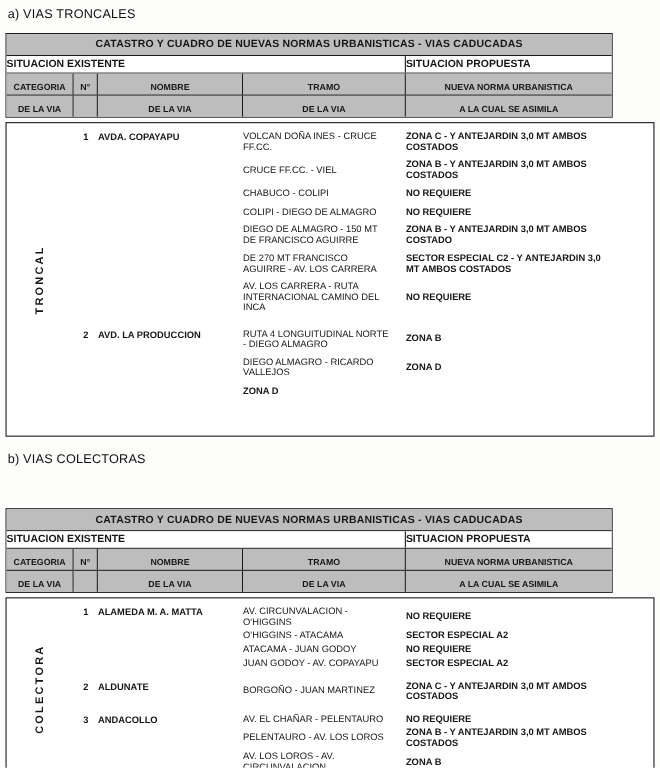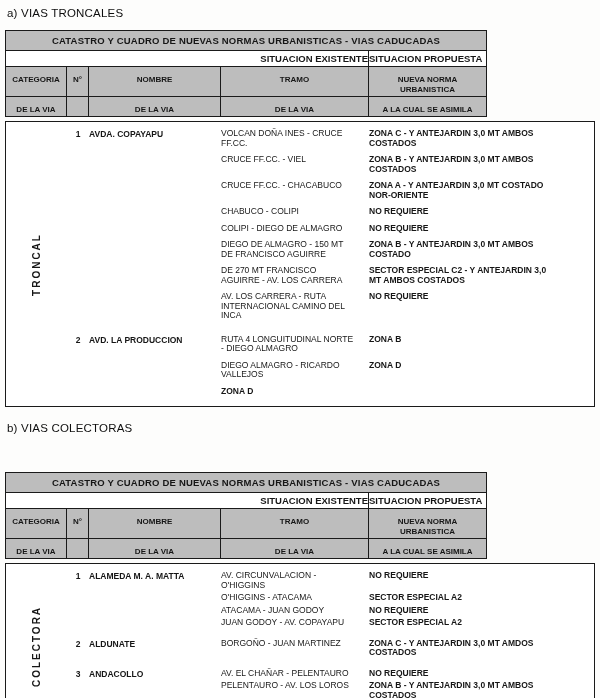--- a/index.html
+++ b/index.html
@@ -2,43 +2,43 @@
 <html style="--header-gray: #bdbdbd; --border: #1a1a1a;"><head>
 <meta charset="utf-8">
 <style>
   *{box-sizing:border-box;margin:0;padding:0}
   html,body{width:600px;height:698px}
   body{overflow:hidden;background:#fdfdfc;color:#161616;font-family:"Liberation Sans","DejaVu Sans",sans-serif;}
   .page{padding:7px 5px 0 5px}
   .section-heading{font-size:11.5px;font-weight:normal;letter-spacing:.2px;margin:0 0 11px 2px;color:#0e0e0e}
   .sec-0{margin-bottom:15px}
   .sec-1 > .section-heading{margin-bottom:38px}
-  .doc-table{width:482px;border:1.5px solid var(--border,#1a1a1a);background:#fff}
+  .doc-table{width:552px;border:1.5px solid var(--border,#1a1a1a);background:#fff}
   .hdr-title{background:var(--header-gray,#bdbdbd);border-bottom:1px solid var(--border,#1a1a1a);text-align:center;font-weight:bold;font-size:9.5px;padding:4px 2px;letter-spacing:.2px}
   .hdr-situ{display:flex;border-bottom:1px solid var(--border,#1a1a1a);font-weight:bold;font-size:9.5px;background:#fff}
-  .situ-left{width:363px;border-right:1px solid var(--border,#1a1a1a);text-align:right;padding:2px 0}
+  .situ-left{width:363px;border-right:1px solid var(--border,#1a1a1a);text-align:left;padding:2px 0}
   .situ-right{flex:1;text-align:left;padding:2px 0}
   .hdr-cols{display:grid;grid-template-columns:61px 22px 132px 148px 1fr;font-weight:bold;font-size:8px;background:var(--header-gray,#bdbdbd)}
   .hc{background:var(--header-gray,#bdbdbd);border-right:1px solid var(--border,#1a1a1a);text-align:center;line-height:10px;min-height:13px;padding:8px 1px 1px}
   .hc.c4{border-right:none}
   .hc.r0{border-bottom:1px solid var(--border,#1a1a1a)}
   .tbl-body{margin-top:4px;border:1.5px solid var(--border,#1a1a1a);background:#fff;display:flex;padding:7px 0 6px}
   .body-0{min-height:286px}
   .body-1{min-height:157px}
   .cat-col{width:61px;flex:0 0 61px;display:flex;align-items:center;justify-content:center}
   .cat-label{transform:rotate(-90deg);font-weight:bold;font-size:10px;letter-spacing:2px;white-space:nowrap}
   .groups{flex:1;min-width:0}
   .group{display:flex;align-items:flex-start}
   .sec-0 .group{margin-bottom:14px}
   .sec-1 .group{margin-bottom:11px}
   .group:last-child{margin-bottom:0}
   .g-num{width:22px;flex:0 0 22px;font-weight:bold;font-size:8.5px;text-align:center;line-height:10px}
   .g-name{width:132px;flex:0 0 132px;font-weight:bold;font-size:8.5px;line-height:10px;padding-right:6px}
   .entries{flex:1;min-width:0}
-  .entry{display:flex;align-items:flex-start}
+  .entry{display:flex;align-items:center}
   .sec-0 .entry{margin-bottom:7px}
   .sec-1 .entry{margin-bottom:3px}
   .entry:last-child{margin-bottom:0}
   .e-tramo{width:148px;flex:0 0 148px;font-size:8.5px;line-height:9.5px;padding-right:13px}
   .e-norma{flex:1;font-weight:bold;font-size:8.5px;line-height:9.5px;padding-right:34px}
 </style>
 </head>
 <body>
 
 <div class="page">
@@ -77,24 +77,20 @@
             <div class="entries">
               <div class="entry">
                 <div class="e-tramo">VOLCAN DOÑA INES - CRUCE FF.CC.</div>
                 <div class="e-norma">ZONA C - Y ANTEJARDIN 3,0 MT AMBOS COSTADOS</div>
               </div>
               <div class="entry">
                 <div class="e-tramo">CRUCE FF.CC. - VIEL</div>
                 <div class="e-norma">ZONA B - Y ANTEJARDIN 3,0 MT AMBOS COSTADOS</div>
               </div>
               <div class="entry">
-                <div class="e-tramo">CRUCE FF.CC. - CHACABUCO</div>
-                <div class="e-norma">ZONA A - Y ANTEJARDIN 3,0 MT COSTADO NOR-ORIENTE</div>
-              </div>
-              <div class="entry">
                 <div class="e-tramo">CHABUCO - COLIPI</div>
                 <div class="e-norma">NO REQUIERE</div>
               </div>
               <div class="entry">
                 <div class="e-tramo">COLIPI - DIEGO DE ALMAGRO</div>
                 <div class="e-norma">NO REQUIERE</div>
               </div>
               <div class="entry">
                 <div class="e-tramo">DIEGO DE ALMAGRO - 150 MT DE FRANCISCO AGUIRRE</div>
                 <div class="e-norma">ZONA B - Y ANTEJARDIN 3,0 MT AMBOS COSTADO</div>

